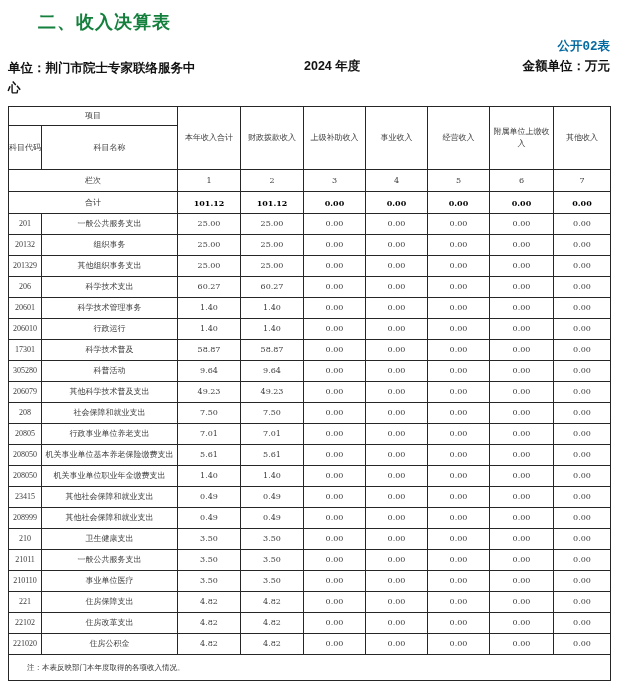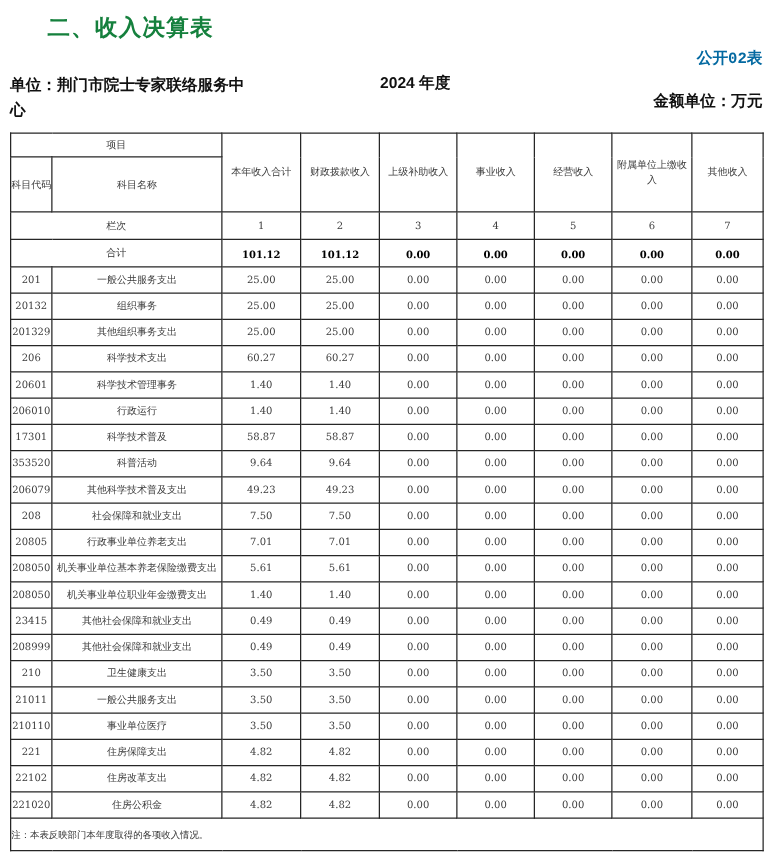--- a/index.html
+++ b/index.html
@@ -31,21 +31,21 @@
     position: relative;
     margin: 24px 8px 4px 8px;
     height: 44px;
     font-family: "Liberation Sans", "DejaVu Sans", sans-serif;
     font-size: 12.5px;
     font-weight: 600;
     color: #111;
   }
   .meta .unit { width: 197px; line-height: 1.6; word-break: break-all; }
   .meta .year { position: absolute; left: 269px; top: 0; margin-left: 27px; }
-  .meta .amount { position: absolute; right: 0; top: 15px; }
+  .meta .amount { position: absolute; right: 0; top: 0; }
 
   table.rev {
     border-collapse: collapse;
     table-layout: fixed;
     width: 602px;
     margin-left: 8px;
   }
   table.rev td {
     border: 1px solid #262626;
     padding: 0;
@@ -57,26 +57,26 @@
     line-height: 1.5;
   }
   tr.r-proj  { height: 19px; }
   tr.r-sub   { height: 44px; }
   tr.r-lanci { height: 22px; margin-top: 27px; }
   tr.r-total { height: 22px; }
   tr.r-data  { height: 21px; }
   tr.r-note  { height: 26px; }
 
   td.hdr { color: #333; padding: 0 4px; }
-  td.code-cell { text-align: left; padding-left: 4px; font-size: 7.5px; }
+  td.code-cell { text-align: left; padding-left: 4px; font-size: 7.5px; font-family: Liberation Serif, serif; }
   td.name-cell { text-align: left; padding-left: 7px; }
   td.num { text-align: right; padding-right: 7px; }
   tr.r-total td.num { font-weight: bold; color: #000; }
   tr.r-total td.lbl { color: #333; }
-  tr.r-note td { text-align: left; padding-left: 0; font-size: 7.5px; color: #333; vertical-align: middle; }
+  tr.r-note td { text-align: left; padding-left: 18px; font-size: 7.5px; color: #333; vertical-align: middle; }
 </style>
 </head>
 <body>
 
 <h1 class="title">二、收入决算表</h1>
 <div class="pub-code">公开02表</div>
 
 <div class="meta">
   <div class="unit">单位：荆门市院士专家联络服务中心</div>
   <div class="year">2024 年度</div>
@@ -205,21 +205,21 @@
         <td class="name-cell">科学技术普及</td>
         <td class="num">58.87</td>
         <td class="num">58.87</td>
         <td class="num">0.00</td>
         <td class="num">0.00</td>
         <td class="num">0.00</td>
         <td class="num">0.00</td>
         <td class="num">0.00</td>
       </tr>
       <tr class="r-data">
-        <td class="code-cell">353520</td>
+        <td class="code-cell">305280</td>
         <td class="name-cell">科普活动</td>
         <td class="num">9.64</td>
         <td class="num">9.64</td>
         <td class="num">0.00</td>
         <td class="num">0.00</td>
         <td class="num">0.00</td>
         <td class="num">0.00</td>
         <td class="num">0.00</td>
       </tr>
       <tr class="r-data">

